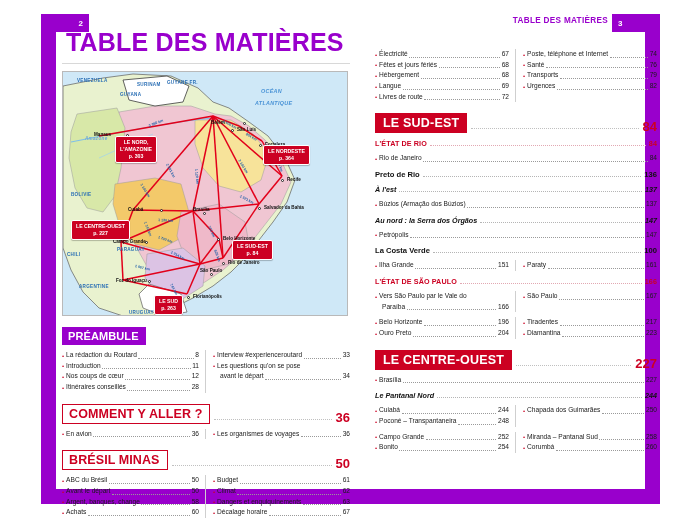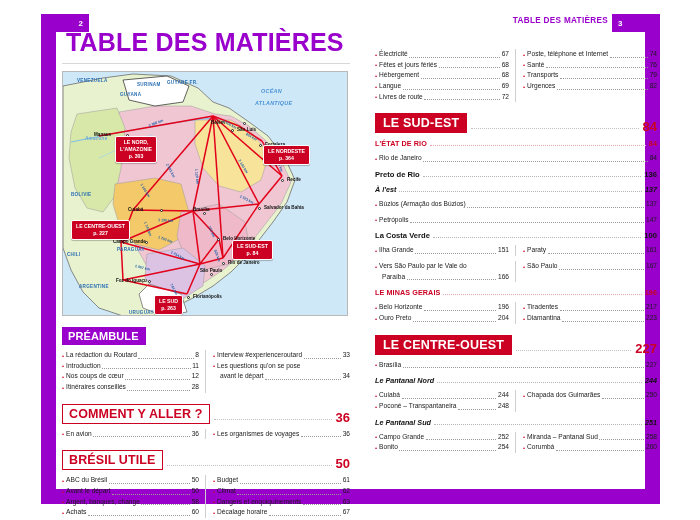--- a/index.html
+++ b/index.html
@@ -325,21 +325,21 @@
                 <span class="bullet">•</span>
                 <span class="txt">Les organismes de voyages</span>
                 <span class="dots"></span>
                 <span class="num">36</span>
               </div>
             </div>
           </div>
         </div>
         <div>
           <div class="hdrow">
-            <div class="bar-outline">BRÉSIL UTILE</div>
+            <div class="bar-outline">BRÉSIL MINAS</div>
             <div class="fill"></div>
             <div class="pg">50</div>
           </div>
           <div class="two-col">
             <div class="c">
               <div class="entry">
                 <span class="bullet">•</span>
                 <span class="txt">ABC du Brésil</span>
                 <span class="dots"></span>
                 <span class="num">50</span>
@@ -487,20 +487,25 @@
             <span class="num">137</span>
           </div>
           <div class="full-col">
             <div class="entry">
               <span class="bullet">•</span>
               <span class="txt">Búzios (Armação dos Búzios)</span>
               <span class="dots"></span>
               <span class="num">137</span>
             </div>
           </div>
+          <div class="sub italic">
+            <span class="txt">Au nord : la Serra dos Órgãos</span>
+            <span class="dots"></span>
+            <span class="num">147</span>
+          </div>
           <div class="full-col">
             <div class="entry">
               <span class="bullet">•</span>
               <span class="txt">Petrópolis</span>
               <span class="dots"></span>
               <span class="num">147</span>
             </div>
           </div>
           <div class="sub bold">
             <span class="txt">La Costa Verde</span>
@@ -517,20 +522,25 @@
               </div>
             </div>
             <div class="c">
               <div class="entry">
                 <span class="bullet">•</span>
                 <span class="txt">Paraty</span>
                 <span class="dots"></span>
                 <span class="num">161</span>
               </div>
             </div>
+          </div>
+          <div class="sub red">
+            <span class="txt">L'ÉTAT DE SÃO PAULO</span>
+            <span class="dots"></span>
+            <span class="num">166</span>
           </div>
           <div class="two-col">
             <div class="c">
               <div class="entry wrap">
                 <div style="display: flex; align-items: flex-end;">
                   <span class="bullet">•</span>
                   <span class="txt">Vers São Paulo par le Vale do</span>
                 </div>
                 <div class="line2">
                   <span class="txt">Paraíba</span>
@@ -541,25 +551,20 @@
             </div>
             <div class="c">
               <div class="entry">
                 <span class="bullet">•</span>
                 <span class="txt">São Paulo</span>
                 <span class="dots"></span>
                 <span class="num">167</span>
               </div>
             </div>
           </div>
-          <div class="sub red">
-            <span class="txt">LE MINAS GERAIS</span>
-            <span class="dots"></span>
-            <span class="num">196</span>
-          </div>
           <div class="two-col">
             <div class="c">
               <div class="entry">
                 <span class="bullet">•</span>
                 <span class="txt">Belo Horizonte</span>
                 <span class="dots"></span>
                 <span class="num">196</span>
               </div>
               <div class="entry">
                 <span class="bullet">•</span>
@@ -620,25 +625,20 @@
             </div>
             <div class="c">
               <div class="entry">
                 <span class="bullet">•</span>
                 <span class="txt">Chapada dos Guimarães</span>
                 <span class="dots"></span>
                 <span class="num">250</span>
               </div>
             </div>
           </div>
-          <div class="sub italic">
-            <span class="txt">Le Pantanal Sud</span>
-            <span class="dots"></span>
-            <span class="num">251</span>
-          </div>
           <div class="two-col">
             <div class="c">
               <div class="entry">
                 <span class="bullet">•</span>
                 <span class="txt">Campo Grande</span>
                 <span class="dots"></span>
                 <span class="num">252</span>
               </div>
               <div class="entry">
                 <span class="bullet">•</span>

